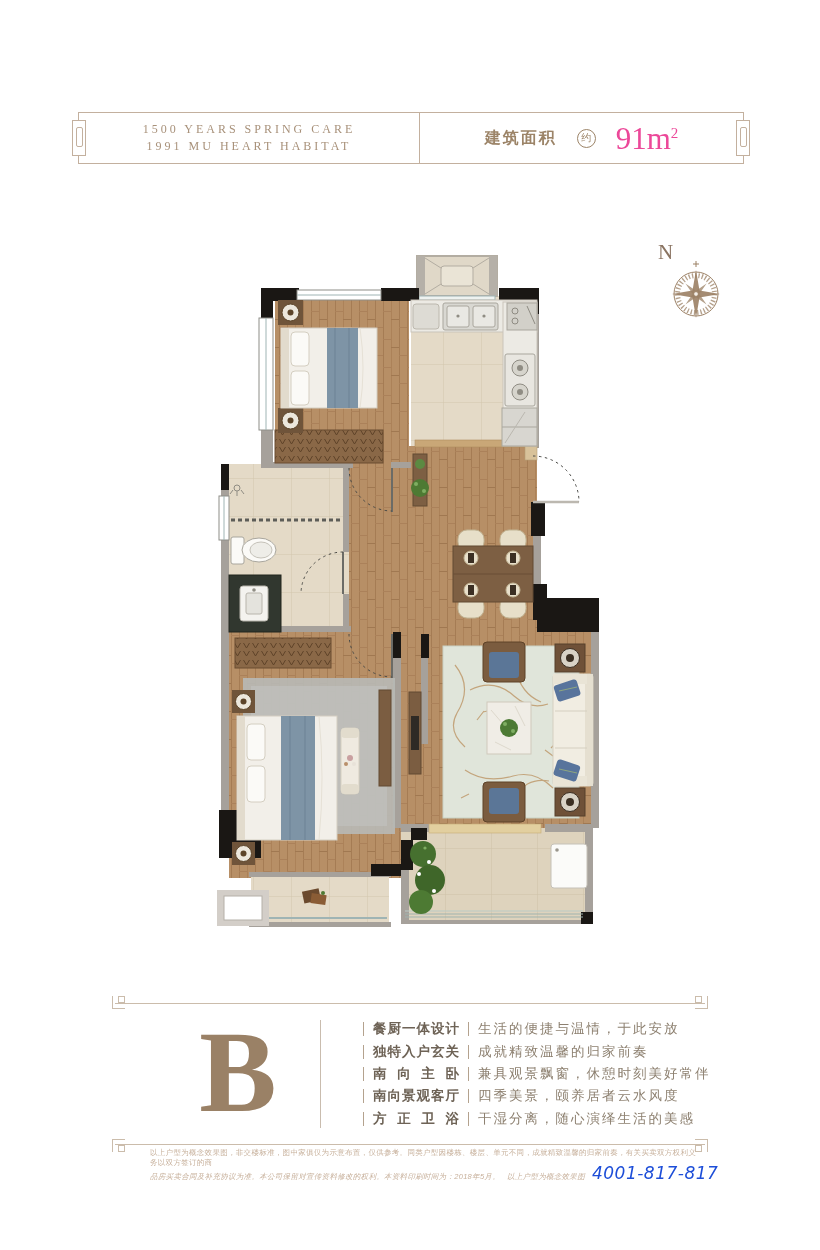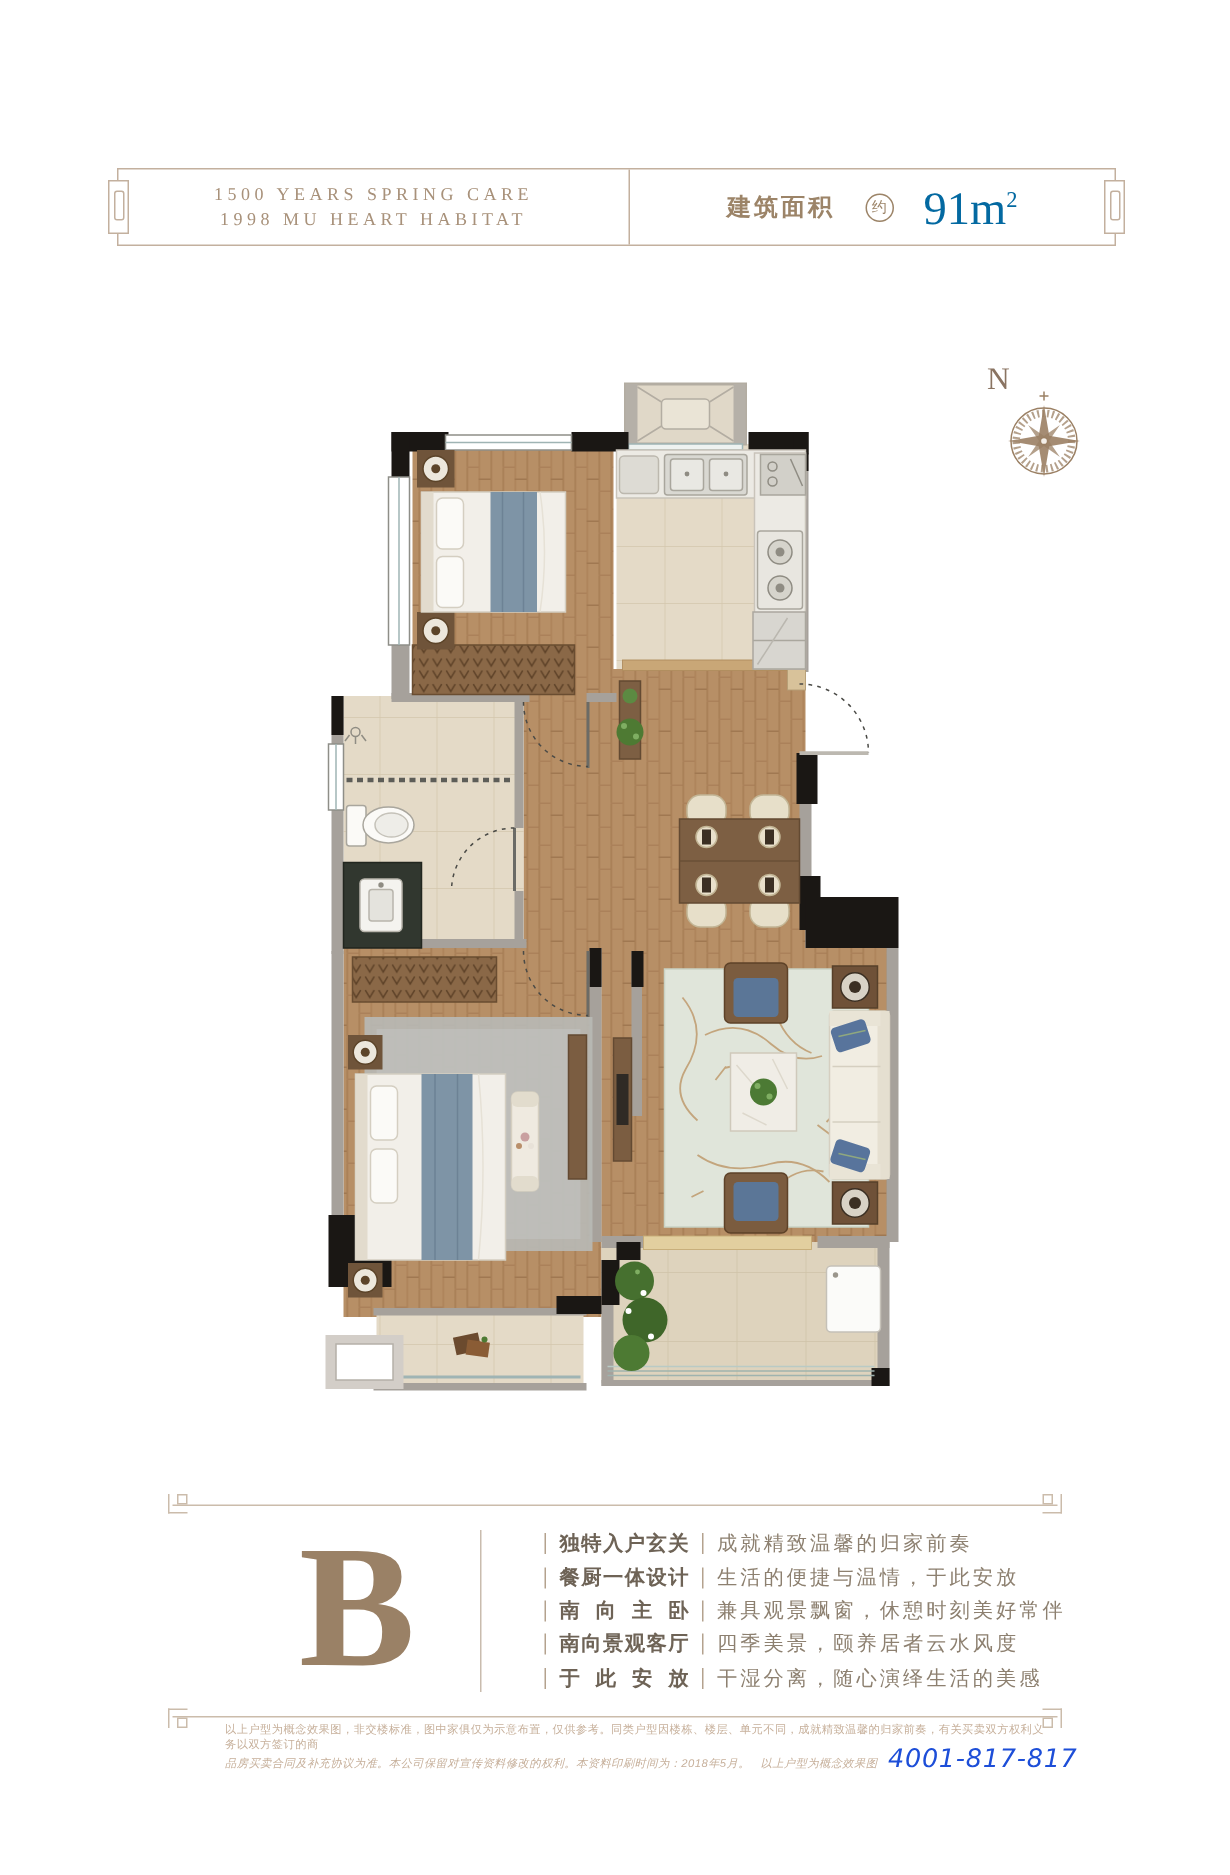--- a/index.html
+++ b/index.html
@@ -10,21 +10,21 @@
   .hdr{position:absolute;left:78px;top:112px;width:664px;height:50px;
        border:1px solid #c3b09e;display:flex;align-items:center;}
   .hdr-left{width:340px;height:100%;display:flex;flex-direction:column;justify-content:center;
             align-items:center;border-right:1px solid #c3b09e;}
   .hdr-left .l1,.hdr-left .l2{font-family:"Liberation Serif",serif;color:#a8917a;
             font-size:12px;letter-spacing:3px;line-height:17px;white-space:nowrap;}
   .hdr-right{flex:1;display:flex;align-items:center;justify-content:center;gap:20px;}
   .area-label{font-size:16px;font-weight:bold;color:#9c8468;letter-spacing:2px;}
   .area-circle{width:17px;height:17px;border:1px solid #9c8468;border-radius:50%;
             display:flex;align-items:center;justify-content:center;font-size:10px;color:#9c8468;}
-  .area-val{font-family:"Liberation Serif",serif;font-size:31px;color:#0369a1;line-height:1;}
+  .area-val{font-family:"Liberation Serif",serif;font-size:31px;color:#ec4899;line-height:1;}
   .area-val sup{font-size:15px;}
   .endcap{position:absolute;width:12px;height:34px;top:7px;border:1px solid #c3b09e;background:#fff;}
   .endcap i{display:block;width:5px;height:18px;border:1px solid #c3b09e;border-radius:2px;margin:6px auto 0;}
   .endcap.le{left:-7px;} .endcap.ri{right:-7px;}
 
   
   .compass{position:absolute;left:648px;top:240px;width:90px;height:92px;}
   .compass .n{position:absolute;left:10px;top:0px;font-family:"Liberation Serif",serif;
               font-size:21px;color:#8a7462;}
 
@@ -68,21 +68,21 @@
 
   <div class="hdr">
     <span class="endcap le">
         <i></i>
       </span>
     <span class="endcap ri">
         <i></i>
       </span>
     <div class="hdr-left">
       <span class="l1">1500 YEARS SPRING CARE</span>
-      <span class="l2">1998 MU HEART HABITAT</span>
+      <span class="l2">1991 MU HEART HABITAT</span>
     </div>
     <div class="hdr-right">
       <span class="area-label">建筑面积</span>
       <span class="area-circle">约</span>
       <span class="area-val"><span>91m</span><sup>2</sup></span>
     </div>
   </div>
 
   <div class="compass">
     <span class="n">N</span>
@@ -431,45 +431,45 @@
     <span class="corner br">
         <i></i>
       </span>
 
     <div class="big-letter">B</div>
     <div class="vdiv"></div>
 
     <div class="feat">
       <div class="frow">
         <span class="fbar"></span>
+          <span class="flabel">餐厨一体设计</span>
+        <span class="fbar"></span>
+          <span class="fdesc">生活的便捷与温情，于此安放</span>
+      </div>
+      <div class="frow">
+        <span class="fbar"></span>
           <span class="flabel">独特入户玄关</span>
         <span class="fbar"></span>
           <span class="fdesc">成就精致温馨的归家前奏</span>
       </div>
       <div class="frow">
         <span class="fbar"></span>
-          <span class="flabel">餐厨一体设计</span>
-        <span class="fbar"></span>
-          <span class="fdesc">生活的便捷与温情，于此安放</span>
-      </div>
-      <div class="frow">
-        <span class="fbar"></span>
           <span class="flabel">南向主卧</span>
         <span class="fbar"></span>
           <span class="fdesc">兼具观景飘窗，休憩时刻美好常伴</span>
       </div>
       <div class="frow">
         <span class="fbar"></span>
           <span class="flabel">南向景观客厅</span>
         <span class="fbar"></span>
           <span class="fdesc">四季美景，颐养居者云水风度</span>
       </div>
       <div class="frow">
         <span class="fbar"></span>
-          <span class="flabel">于此安放</span>
+          <span class="flabel">方正卫浴</span>
         <span class="fbar"></span>
           <span class="fdesc">干湿分离，随心演绎生活的美感</span>
       </div>
     </div>
   </div>
 
   <div class="fineprint">
     <div>以上户型为概念效果图，非交楼标准，图中家俱仅为示意布置，仅供参考。同类户型因楼栋、楼层、单元不同，成就精致温馨的归家前奏，有关买卖双方权利义务以双方签订的商</div>
     <div class="row2">
       <span>品房买卖合同及补充协议为准。本公司保留对宣传资料修改的权利。本资料印刷时间为：2018年5月。</span>

